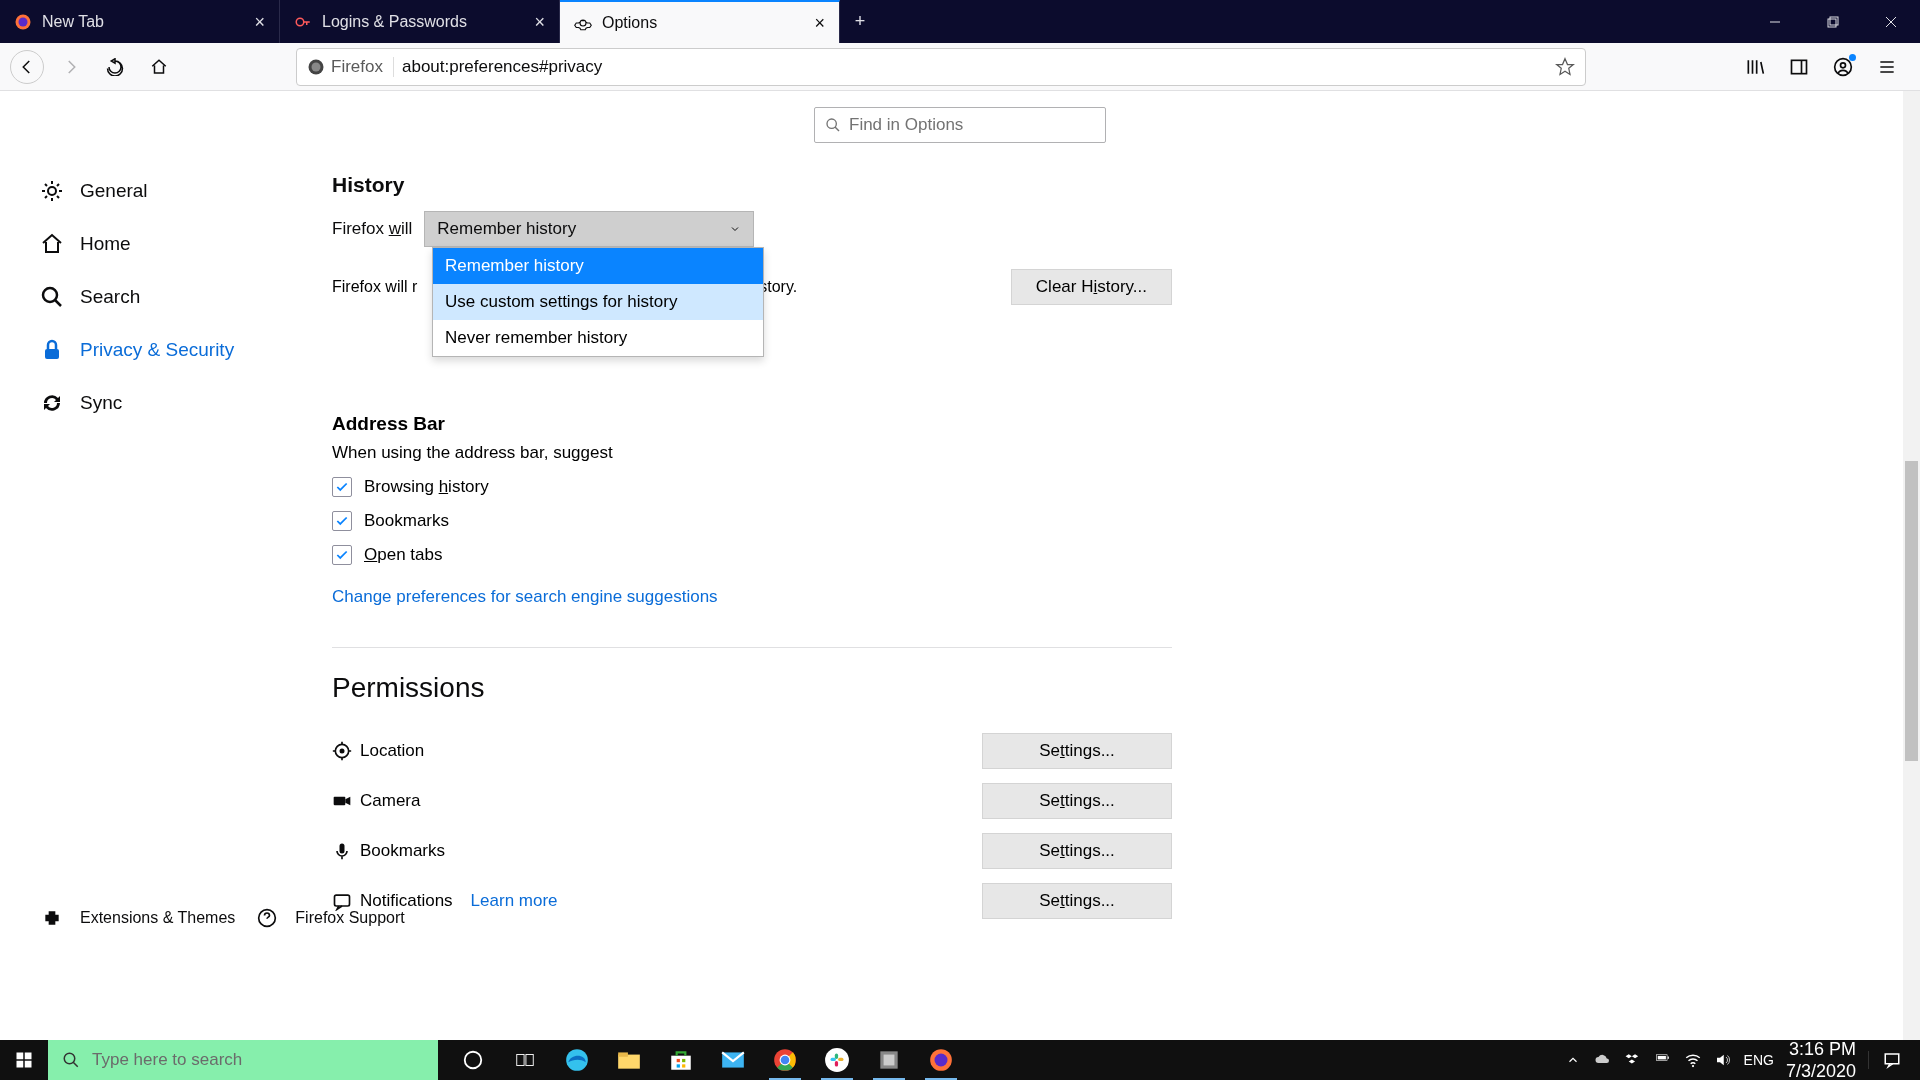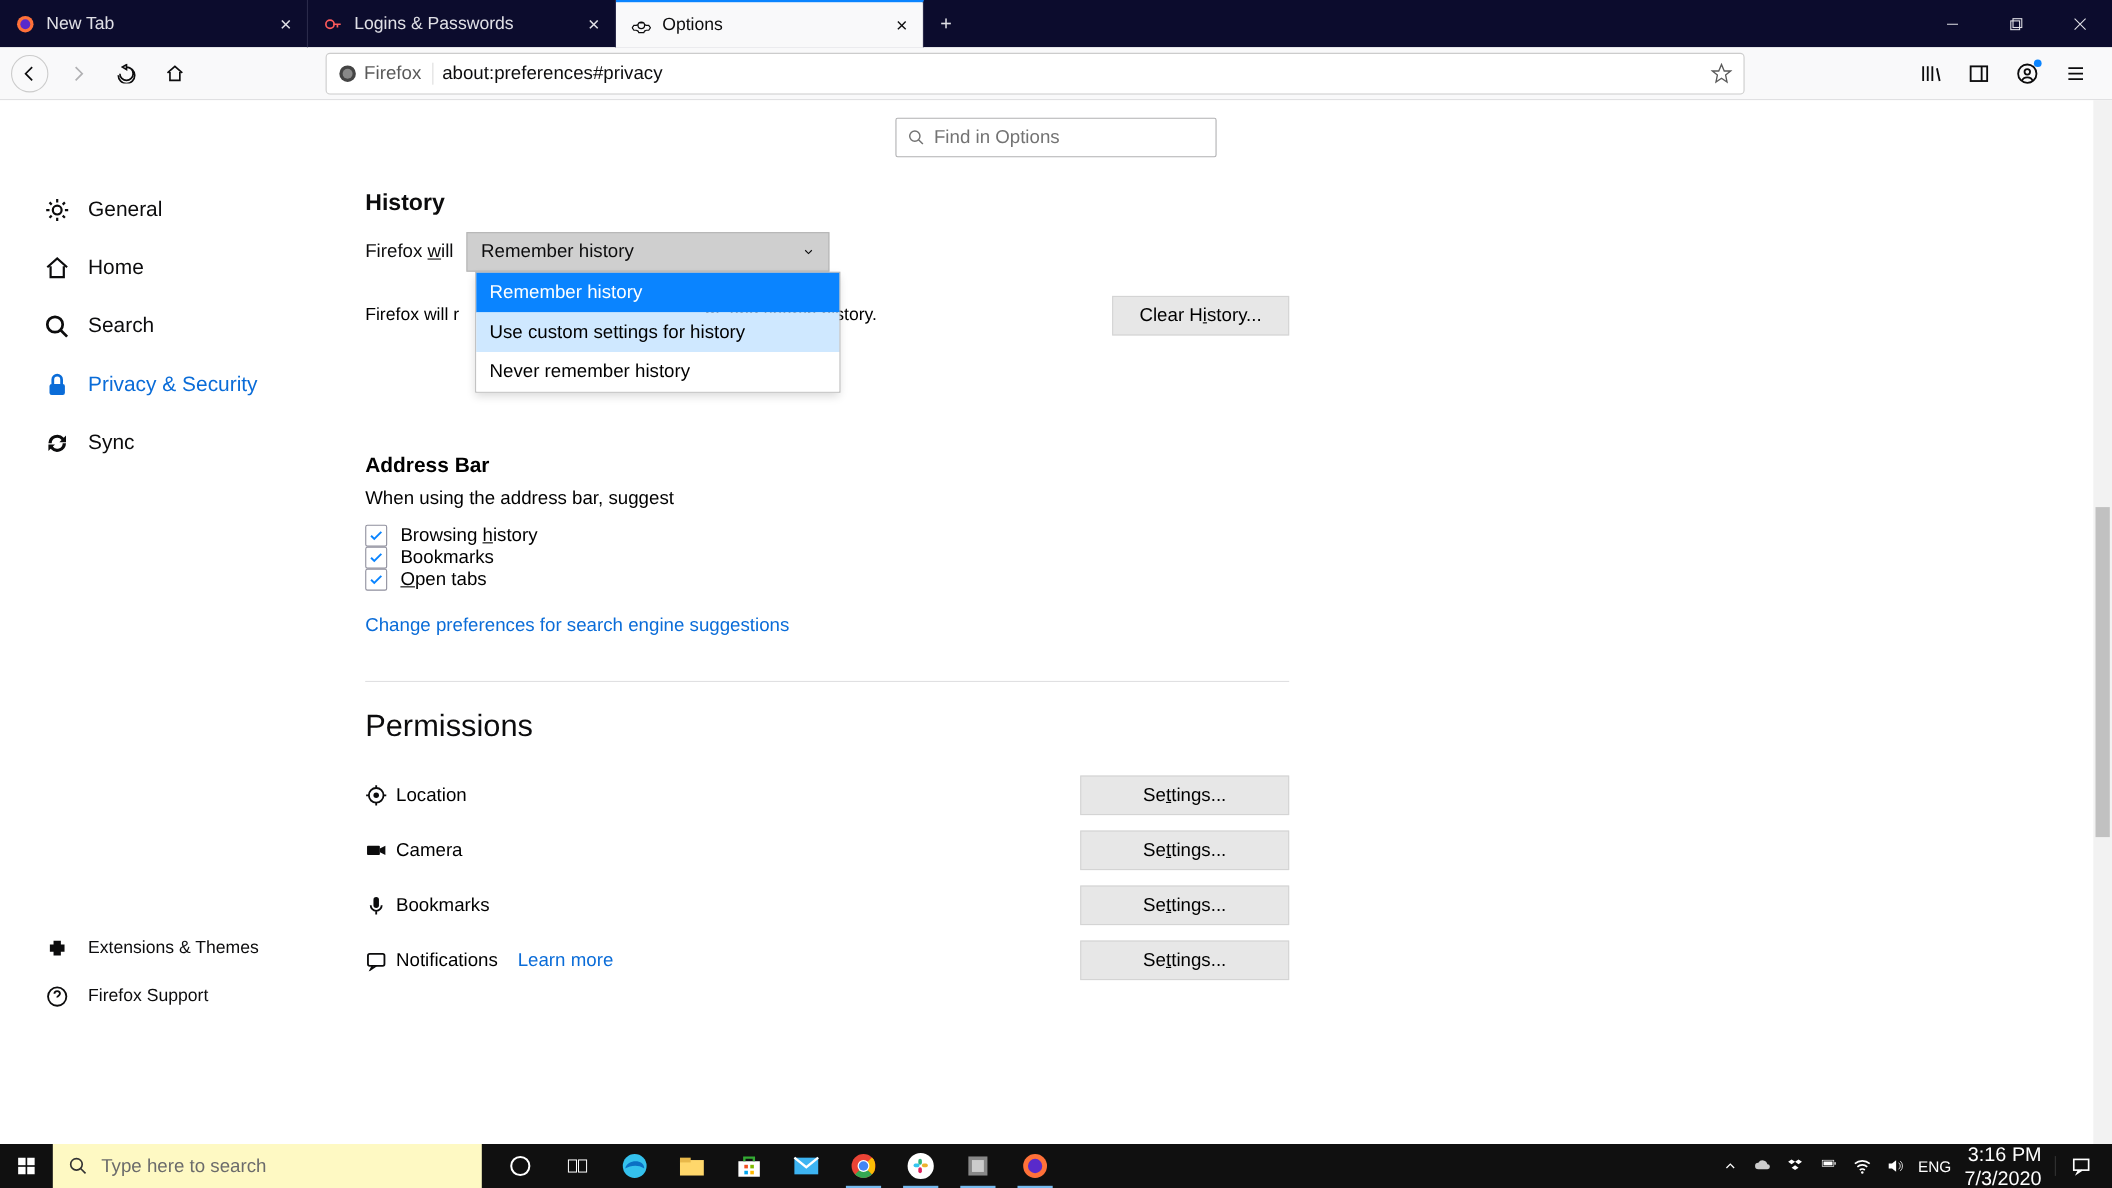--- a/index.html
+++ b/index.html
@@ -34,60 +34,60 @@
 
 .page { height: calc(100% - 43px - 48px - 40px); position: relative; overflow: hidden; }
 .search-row { display: flex; justify-content: center; padding-top: 16px; }
 .find-box { width: 292px; height: 36px; border: 1px solid #b1b1b3; border-radius: 2px; display: flex; align-items: center; padding: 0 10px; gap: 8px; color: #737373; font-size: 17px; }
 
 .content { display: flex; width: 100%; }
 .sidebar { width: 240px; padding: 36px 0 0 40px; display: flex; flex-direction: column; gap: 29px; }
 .sidebar-item { display: flex; align-items: center; gap: 16px; font-size: 19px; color: #0c0c0d; cursor: pointer; }
 .sidebar-item.active { color: #0a6cd8; }
 .sidebar-item .s-icon { width: 24px; height: 24px; display: flex; align-items: center; justify-content: center; }
-.sidebar-bottom { position: absolute; bottom: 122px; left: 40px; display: flex; flex-direction: column; gap: 20px; }
+.sidebar-bottom { position: absolute; bottom: 110px; left: 40px; display: flex; flex-direction: row; gap: 20px; }
 .sidebar-bottom .sidebar-item { font-size: 16px; }
 
 .main { margin-left: 92px; width: 840px; padding-top: 30px; }
 .section-title { font-size: 21px; font-weight: 700; color: #0c0c0d; margin-bottom: 14px; }
 .line { display: flex; align-items: center; gap: 12px; font-size: 17px; color: #0c0c0d; }
 
 .history-select { width: 330px; height: 36px; background: #cfcfcf; border: 1px solid #b5b5b5; display: flex; align-items: center; justify-content: space-between; padding: 0 12px; font-size: 17px; cursor: pointer; }
 .dropdown { width: 332px; border: 1px solid #b5b5b5; margin-top: 0; box-shadow: 0 4px 8px rgba(0,0,0,0.15); position: relative; z-index: 10;}
 .dropdown .opt { height: 36px; display: flex; align-items: center; padding: 0 12px; font-size: 17px; background: #fff; cursor: pointer; }
 .dropdown .opt.selected { background: #0a84ff; color: #fff; }
 .dropdown .opt.hover { background: #cfe8ff; }
 
 .history-row2 { margin-top: 2px; display: flex; align-items: center; justify-content: space-between; }
 .btn-gray { background: #e7e7e7; border: 1px solid #d4d4d4; height: 36px; padding: 0 24px; font-size: 17px; display: flex; align-items: center; cursor: pointer; }
 
 .sub-title { font-size: 19px; font-weight: 700; margin-top: 22px; }
 .desc { font-size: 17px; margin-top: 8px; }
-.check-list { margin-top: 14px; display: flex; flex-direction: column; }
+.check-list { margin-top: 14px; display: flex; flex-direction: column; gap: 14px; }
 .check-row { display: flex; align-items: center; gap: 12px; font-size: 17px; }
 .chk { width: 20px; height: 20px; border: 1px solid #8f8f9d; border-radius: 2px; display: flex; align-items: center; justify-content: center; color: #0a84ff; }
 .chk svg { width: 14px; height: 14px; }
 .link { color: #0a6cd8; cursor: pointer; font-size: 17px; margin-top: 22px; display: inline-block; }
 
 .divider { border-top: 1px solid #e0e0e2; margin: 40px 0 24px 0; }
 .perm-title { font-size: 28px; font-weight: 300; color: #0c0c0d; margin-bottom: 22px; }
 .perm-row { display: flex; align-items: center; height: 50px; font-size: 17px; justify-content: center; }
 .perm-row .p-icon { width: 28px; display: flex; align-items: center; }
 .perm-row .p-label { flex: 0 0 auto; }
 .perm-row .p-settings { margin-left: auto; width: 190px; height: 36px; background: #e7e7e7; border: 1px solid #d4d4d4; display: flex; align-items: center; justify-content: center; font-size: 17px; cursor: pointer; }
 .learn-more { color: #0a6cd8; margin-left: 18px; cursor: pointer; }
 
 
 .vscroll { position: absolute; right: 0; top: 0; width: 17px; height: 100%; background: #f2f2f2; }
 .vscroll .thumb { position: absolute; left: 2px; width: 13px; background: #c1c1c1; border-radius: 0; }
 
 
 .taskbar { position: absolute; bottom: 0; left: 0; right: 0; height: 40px; background: #101010; display: flex; align-items: stretch; color: #fff; }
 .start-btn { width: 48px; display: flex; align-items: center; justify-content: center; }
-.search-box { width: 390px; background: #fef9c3; color: #6b6b6b; display: flex; align-items: center; padding: 0 14px; gap: 12px; font-size: 17px; }
+.search-box { width: 390px; background: #86efac; color: #6b6b6b; display: flex; align-items: center; padding: 0 14px; gap: 12px; font-size: 17px; }
 .task-icons { display: flex; align-items: center; margin-left: 16px; gap: 14px; }
 .task-icon { width: 38px; height: 40px; display: flex; align-items: center; justify-content: center; position: relative; }
 .task-icon.active::after { content: ''; position: absolute; bottom: 0; left: 3px; right: 3px; height: 2px; background: #76b9ed; }
 .tray { margin-left: auto; display: flex; align-items: center; gap: 12px; padding-right: 6px; font-size: 12px; }
 .tray .clock { text-align: right; line-height: 1.25; font-size: 18px; }
 .tray .lang { font-size: 14px; }
 .tray-icon { width: 18px; height: 18px; display: flex; align-items: center; justify-content: center; }
 .notif-bar { width: 46px; display: flex; align-items: center; justify-content: center; border-left: 1px solid #333; }
 svg { display: block; }
 </style>

